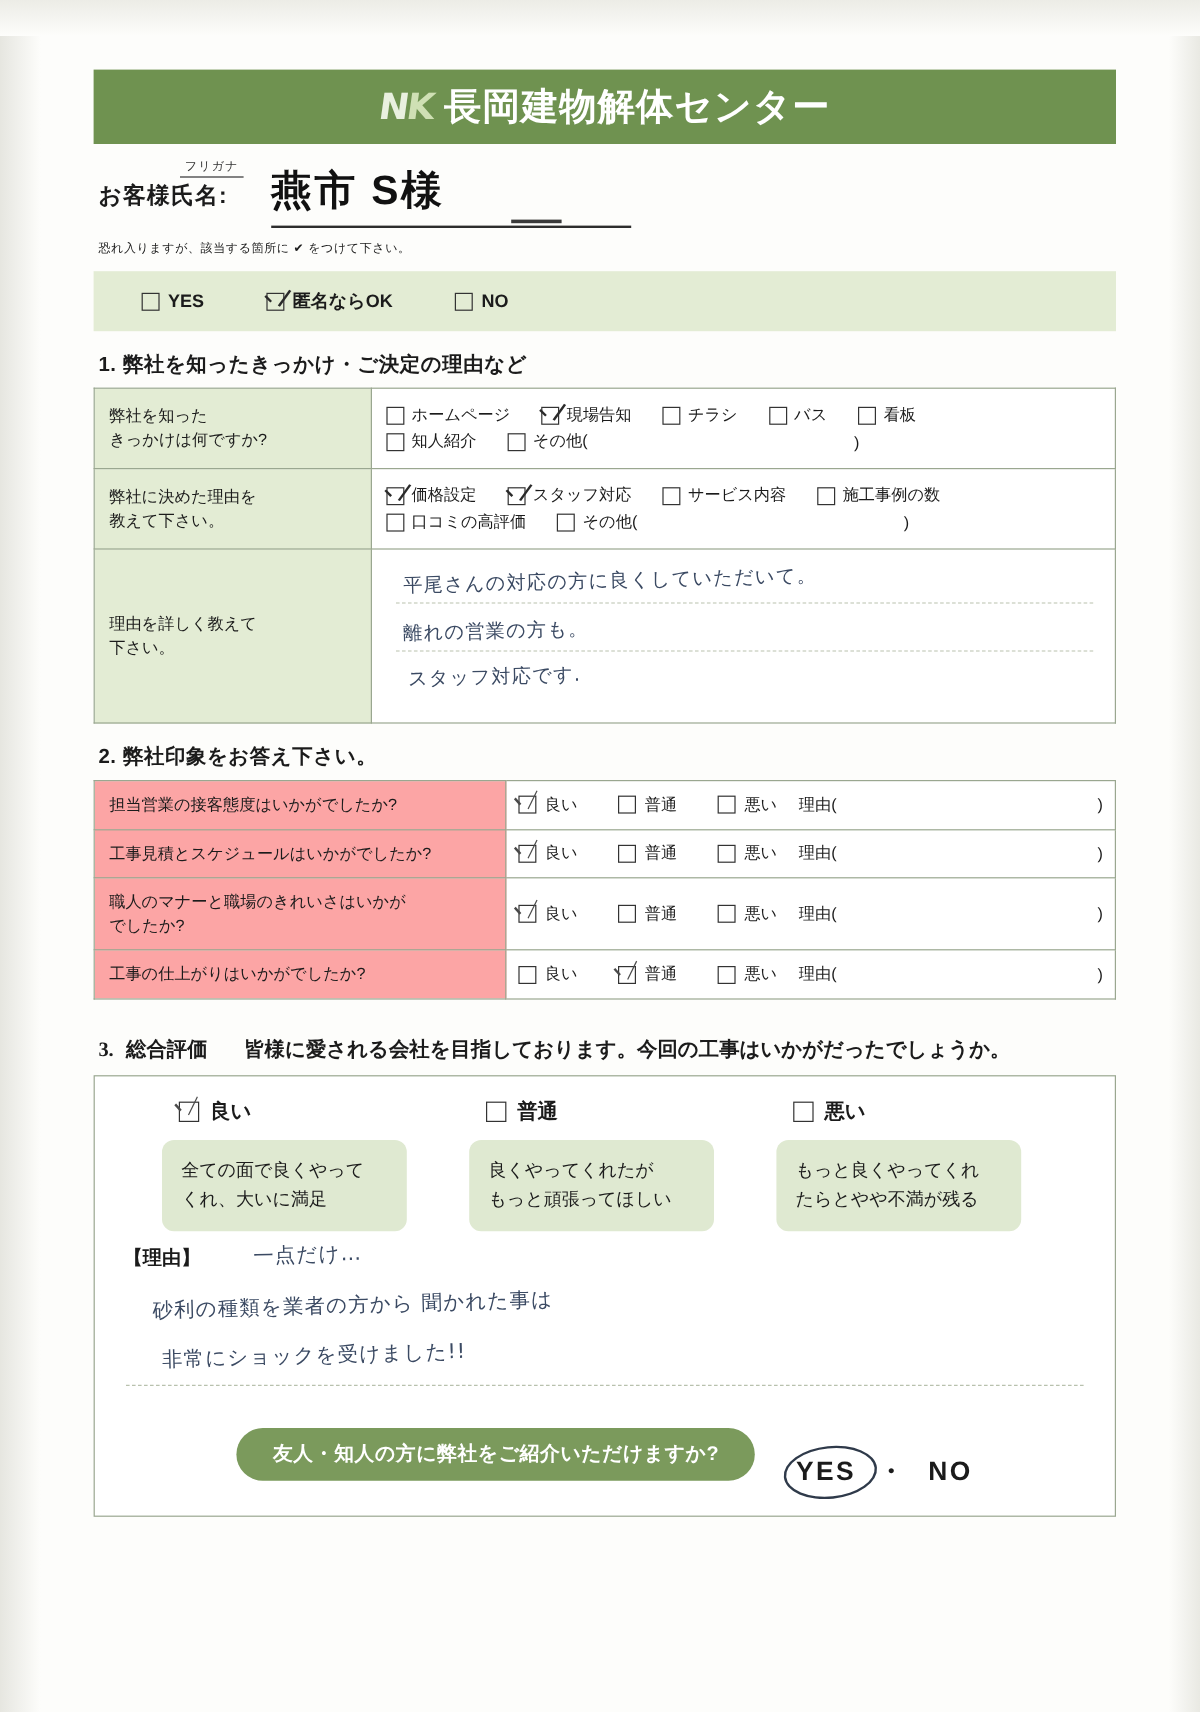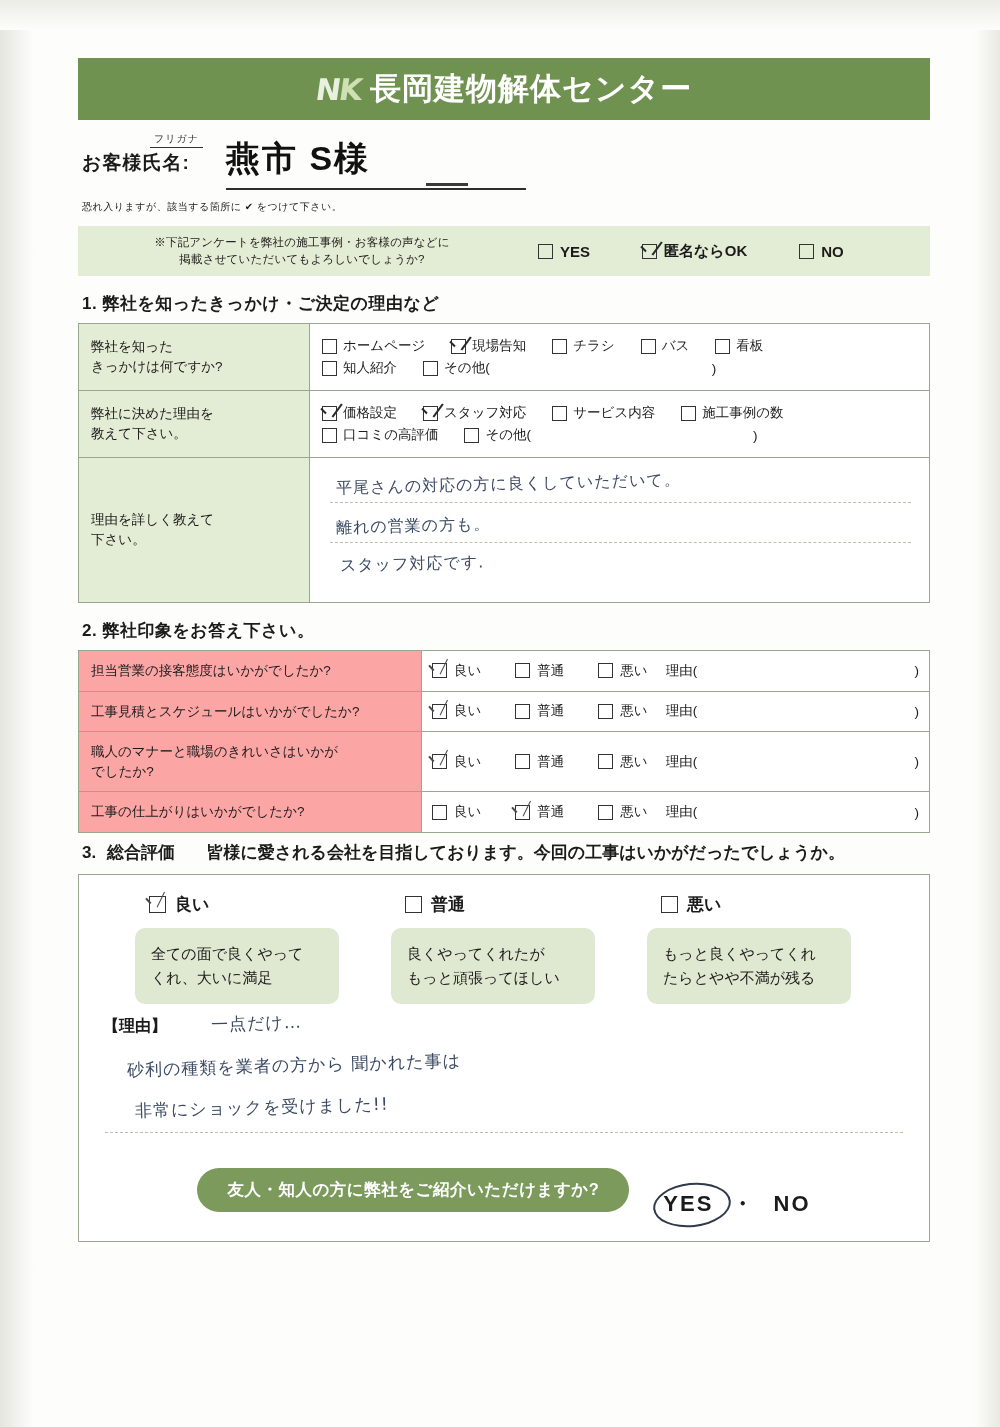--- a/index.html
+++ b/index.html
@@ -264,21 +264,22 @@
     left: -5px; top: 3px;
     width: 7px; height: 1.6px;
     background: #4a4a4a;
     transform: rotate(48deg);
   }
 
   
   .sec3-head {
     font-size: 17px;
     font-weight: bold;
-    margin: 8px 0 10px 4px;
+    margin: 30px 0 10px 4px;
+    font-family: Liberation Serif, serif;
   }
   .sec3-head .gap { display:inline-block; width: 22px; }
   .panel {
     border: 1px solid #9aa790;
     background: #fff;
     padding: 18px 22px 18px 22px;
     height: 368px;
     position: relative;
     box-sizing: border-box;
   }
@@ -385,24 +386,20 @@
     <div class="cust-row">
       <span class="furigana">フリガナ</span>
       <span class="cust-label">お客様氏名:</span>
       <span class="cust-name">燕市 S様</span>
       <span class="cust-underline"></span>
     </div>
 
     <div class="instruction">恐れ入りますが、該当する箇所に ✔ をつけて下さい。</div>
 
     <div class="consent">
-      <div class="consent-text">
-        <div>※下記アンケートを弊社の施工事例・お客様の声などに</div>
-        <div>掲載させていただいてもよろしいでしょうか?</div>
-      </div>
       <div class="consent-opts">
         <span class="opt">
           <span class="box"></span>
           <span>YES</span>
         </span>
         <span class="opt">
           <span class="box chk"></span>
           <span>匿名ならOK</span>
         </span>
         <span class="opt">

